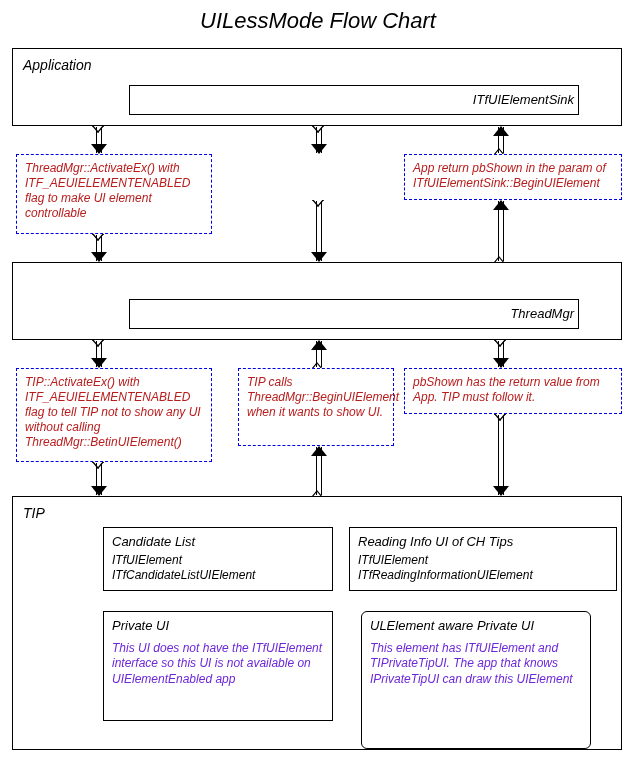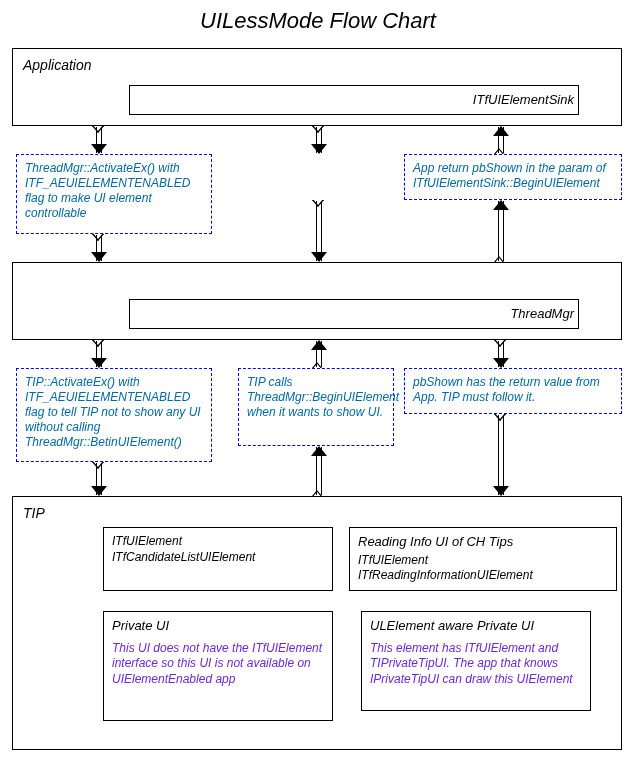--- a/index.html
+++ b/index.html
@@ -26,21 +26,21 @@
   }
   .box-solid {
     position: absolute;
     border: 1.5px solid #000;
     background: #fff;
     box-sizing: border-box;
   }
   .box-dashed {
     position: absolute;
     border: 1.5px dashed #0000e6;
-    color: #0369a1;
+    color: #b91c1c;
     background: #fff;
     padding: 6px 8px;
     box-sizing: border-box;
     line-height: 1.25;
     font-size: 12px;
   }
   .section-label {
     position: absolute;
     font-size: 14px;
   }
@@ -170,34 +170,35 @@
   </div>
 
   <div class="arrow-v arrow-down tail-down" style="left:96px; top:463px; height:32px;"></div>
   <div class="arrow-v arrow-up tail-up" style="left:316px; top:447px; height:48px;"></div>
   <div class="arrow-v arrow-down tail-down" style="left:498px; top:415px; height:80px;"></div>
 
   <div class="box-solid" style="left:12px; top:496px; width:610px; height:254px;">
     <div class="section-label" style="left:10px; top:8px;">TIP</div>
 
     <div class="ui-box" style="left:90px; top:30px; width:230px; height:64px;">
+      <div class="ui-title">Candidate List</div>
       <div>ITfUIElement</div>
       <div>ITfCandidateListUIElement</div>
     </div>
 
     <div class="ui-box" style="left:336px; top:30px; width:268px; height:64px;">
       <div class="ui-title">Reading Info UI of CH Tips</div>
       <div>ITfUIElement</div>
       <div>ITfReadingInformationUIElement</div>
     </div>
 
     <div class="ui-box" style="left:90px; top:114px; width:230px; height:110px;">
       <div class="ui-title">Private UI</div>
       <div class="red-note">This UI does not have the ITfUIElement interface so this UI is not available on UIElementEnabled app</div>
     </div>
 
-    <div class="ui-box" style="left:348px; top:114px; width:230px; height:100px;">
+    <div class="ui-box" style="left:348px; top:114px; width:230px; height:138px;border-radius:6px;">
       <div class="ui-title">ULElement aware Private UI</div>
       <div class="red-note">This element has ITfUIElement and TIPrivateTipUI. The app that knows IPrivateTipUI can draw this UIElement</div>
     </div>
   </div>
 
 </div>
 
 </body></html>

